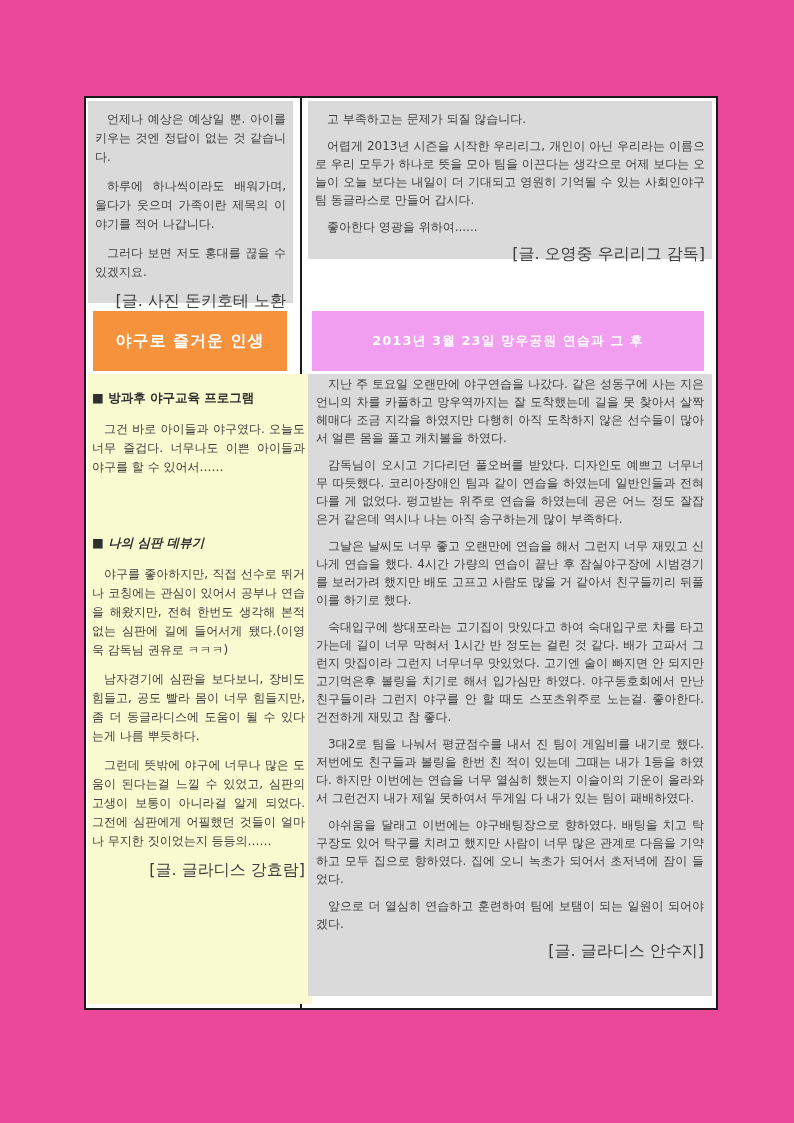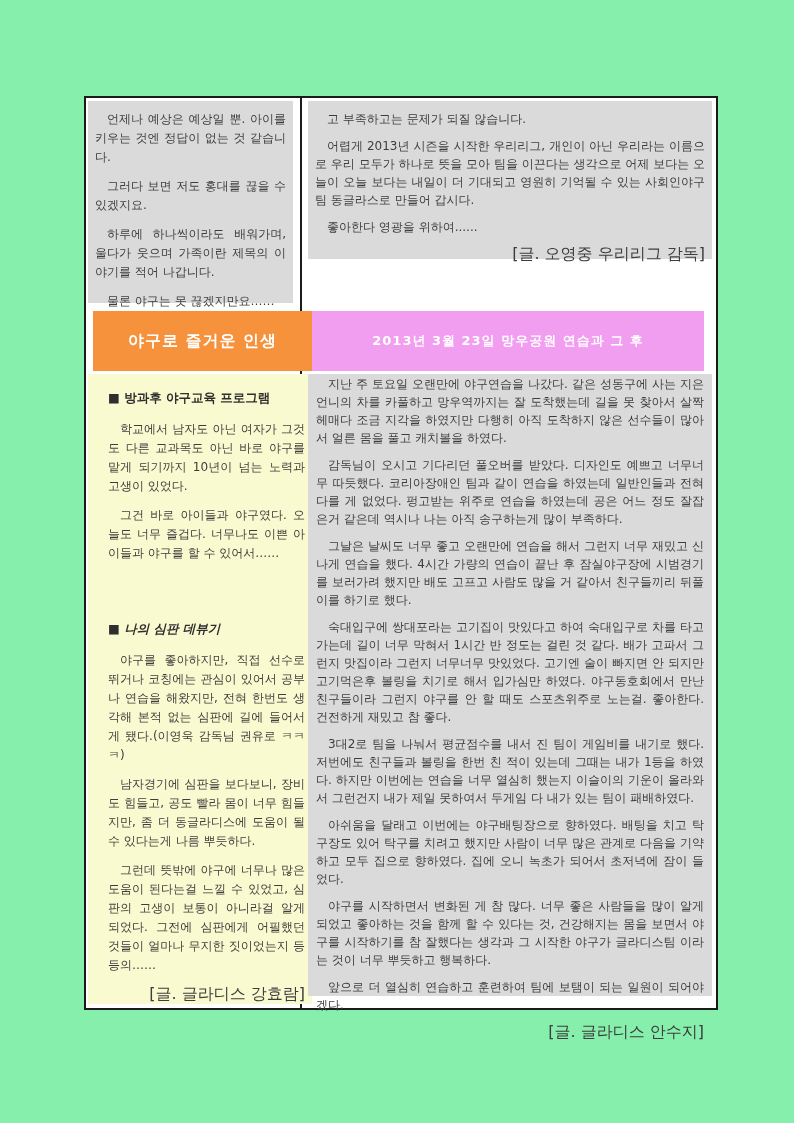--- a/index.html
+++ b/index.html
@@ -1,19 +1,19 @@
 <!DOCTYPE html>
 <html><head>
 <meta charset="utf-8">
 <style>
   html, body { margin: 0; padding: 0; background: #ffffff; }
   .page {
     position: relative;
     width: 794px; height: 1123px;
-    background: #86efac;
+    background: #ec4899;
     font-family: "DejaVu Sans", sans-serif;
     color: #3d3d3d;
     overflow: hidden;
   }
   .frame {
     position: absolute;
     left: 84px; top: 96px;
     width: 630px; height: 910px;
     border: 2px solid #1b1b1b;
     background: #ffffff;
@@ -32,29 +32,29 @@
   }
   .left-intro  { left: 2px;   top: 3px;   width: 205px; height: 202px; }
   .right-intro { left: 222px; top: 3px;   width: 404px; height: 158px; }
   .banner {
     position: absolute;
     display: flex; align-items: center; justify-content: center;
     color: #ffffff; font-weight: bold;
     font-size: 13px; letter-spacing: 1px;
     text-align: center;
   }
-  .left-banner  { left: 7px;   top: 213px; width: 219px; height: 60px; background: #f6913c; font-size: 16px; }
+  .left-banner  { left: 7px;   top: 213px; width: 194px; height: 60px; background: #f6913c; font-size: 16px; }
   .right-banner { left: 226px; top: 213px; width: 392px; height: 60px; background: #f19df0; }
   .yellow-box {
     position: absolute;
     left: 2px; top: 276px;
     width: 224px; height: 630px;
     background: #fafad0;
     box-sizing: border-box;
-    padding: 16px 7px 8px 20px;
+    padding: 16px 7px 8px 4px;
   }
   .article-box {
     position: absolute;
     left: 222px; top: 276px;
     width: 404px; height: 622px;
     background: #dadada;
     box-sizing: border-box;
     padding: 1px 8px 6px 8px;
   }
   p.para {
@@ -85,33 +85,31 @@
 </head>
 <body>
 
 <div class="page">
   <div class="frame">
     <div class="divider"></div>
 
     <div class="left-col">
       <div class="gray-block left-intro">
         <p class="para">언제나 예상은 예상일 뿐. 아이를 키우는 것엔 정답이 없는 것 같습니다.</p>
+        <p class="para">하루에 하나씩이라도 배워가며, 울다가 웃으며 가족이란 제목의 이야기를 적어 나갑니다.</p>
         <p class="para">그러다 보면 저도 홍대를 끊을 수 있겠지요.</p>
-        <p class="para">하루에 하나씩이라도 배워가며, 울다가 웃으며 가족이란 제목의 이야기를 적어 나갑니다.</p>
-        <p class="para">물론 야구는 못 끊겠지만요……</p>
         <p class="attr">[글. 사진 돈키호테 노환종]</p>
       </div>
 
       <div class="banner left-banner">
         <span>야구로 즐거운 인생</span>
       </div>
 
       <div class="yellow-box">
         <div class="section-title">■ 방과후 야구교육 프로그램</div>
-        <p class="para">학교에서 남자도 아닌 여자가 그것도 다른 교과목도 아닌 바로 야구를 맡게 되기까지 10년이 넘는 노력과 고생이 있었다.</p>
         <p class="para">그건 바로 아이들과 야구였다. 오늘도 너무 즐겁다. 너무나도 이쁜 아이들과 야구를 할 수 있어서……</p>
 
         <div class="section-title second">■ 나의 심판 데뷰기</div>
         <p class="para">야구를 좋아하지만, 직접 선수로 뛰거나 코칭에는 관심이 있어서 공부나 연습을 해왔지만, 전혀 한번도 생각해 본적 없는 심판에 길에 들어서게 됐다.(이영욱 감독님 권유로 ㅋㅋㅋ)</p>
         <p class="para">남자경기에 심판을 보다보니, 장비도 힘들고, 공도 빨라 몸이 너무 힘들지만, 좀 더 동글라디스에 도움이 될 수 있다는게 나름 뿌듯하다.</p>
         <p class="para">그런데 뜻밖에 야구에 너무나 많은 도움이 된다는걸 느낄 수 있었고, 심판의 고생이 보통이 아니라걸 알게 되었다. 그전에 심판에게 어필했던 것들이 얼마나 무지한 짓이었는지 등등의……</p>
         <p class="attr">[글. 글라디스 강효람]</p>
       </div>
     </div>
 
@@ -127,19 +125,18 @@
         <span>2013년 3월 23일 망우공원 연습과 그 후</span>
       </div>
 
       <div class="article-box">
         <p class="para">지난 주 토요일 오랜만에 야구연습을 나갔다. 같은 성동구에 사는 지은언니의 차를 카풀하고 망우역까지는 잘 도착했는데 길을 못 찾아서 살짝 헤매다 조금 지각을 하였지만 다행히 아직 도착하지 않은 선수들이 많아서 얼른 몸을 풀고 캐치볼을 하였다.</p>
         <p class="para">감독님이 오시고 기다리던 풀오버를 받았다. 디자인도 예쁘고 너무너무 따듯했다. 코리아장애인 팀과 같이 연습을 하였는데 일반인들과 전혀 다를 게 없었다. 펑고받는 위주로 연습을 하였는데 공은 어느 정도 잘잡은거 같은데 역시나 나는 아직 송구하는게 많이 부족하다.</p>
         <p class="para">그날은 날씨도 너무 좋고 오랜만에 연습을 해서 그런지 너무 재밌고 신나게 연습을 했다. 4시간 가량의 연습이 끝난 후 잠실야구장에 시범경기를 보러가려 했지만 배도 고프고 사람도 많을 거 같아서 친구들끼리 뒤풀이를 하기로 했다.</p>
         <p class="para">숙대입구에 쌍대포라는 고기집이 맛있다고 하여 숙대입구로 차를 타고 가는데 길이 너무 막혀서 1시간 반 정도는 걸린 것 같다. 배가 고파서 그런지 맛집이라 그런지 너무너무 맛있었다. 고기엔 술이 빠지면 안 되지만 고기먹은후 볼링을 치기로 해서 입가심만 하였다. 야구동호회에서 만난 친구들이라 그런지 야구를 안 할 때도 스포츠위주로 노는걸. 좋아한다. 건전하게 재밌고 참 좋다.</p>
         <p class="para">3대2로 팀을 나눠서 평균점수를 내서 진 팀이 게임비를 내기로 했다.  저번에도 친구들과  볼링을 한번 친 적이 있는데 그때는 내가 1등을 하였다. 하지만 이번에는 연습을 너무 열심히 했는지 이슬이의 기운이 올라와서 그런건지 내가 제일 못하여서 두게임 다 내가 있는 팀이 패배하였다.</p>
         <p class="para">아쉬움을 달래고 이번에는 야구배팅장으로 향하였다. 배팅을 치고 탁구장도 있어 탁구를 치려고 했지만 사람이 너무 많은 관계로 다음을 기약하고 모두 집으로 향하였다. 집에 오니 녹초가 되어서 초저녁에 잠이 들었다.</p>
-        <p class="para">야구를 시작하면서 변화된 게 참 많다. 너무 좋은 사람들을 많이 알게 되었고 좋아하는 것을 함께 할 수 있다는 것, 건강해지는 몸을 보면서 야구를 시작하기를 참 잘했다는 생각과 그 시작한 야구가 글라디스팀 이라는 것이 너무 뿌듯하고 행복하다.</p>
         <p class="para">앞으로 더 열심히 연습하고 훈련하여 팀에 보탬이 되는 일원이 되어야겠다.</p>
         <p class="attr">[글. 글라디스 안수지]</p>
       </div>
     </div>
   </div>
 </div>
 
 </body></html>

